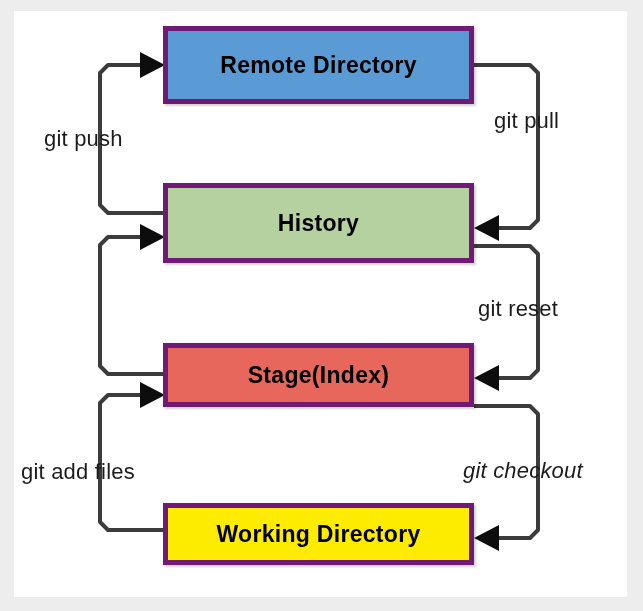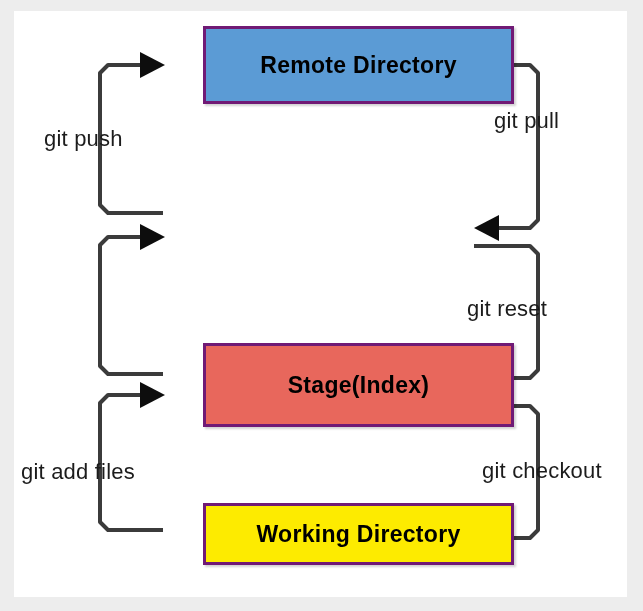--- a/index.html
+++ b/index.html
@@ -24,30 +24,29 @@
     position: absolute;
     left: 14px;
     top: 11px;
     width: 613px;
     height: 586px;
     background: #ffffff;
   }
   .node {
     position: absolute;
     box-sizing: border-box;
-    border: 3px solid #701a75;
+    border: 5px solid #701a75;
     display: flex;
     align-items: center;
     justify-content: center;
     font-weight: bold;
     font-size: 23px;
     color: #000000;
     letter-spacing: 0.3px;
     box-shadow: 2px 2px 2px rgba(0,0,0,0.18);
-    margin-left: 40px;
   }
   .edge-label {
     position: absolute;
     font-size: 22px;
     color: #1c1c1c;
     white-space: nowrap;
     letter-spacing: 0.2px;
   }
   svg#edges {
     position: absolute;
@@ -99,28 +98,29 @@
     </g>
 
     <g>
       <path d="M 474 406 L 530 406 L 538 414 L 538 530 L 530 538 L 497 538"></path>
       <polygon points="499,525 474,538 499,551"></polygon>
     </g>
   </svg>
 
   <div class="node" id="node-remote-directory" style="left:163px; top:26px; width:311px; height:78px; background:#5b9bd5;">Remote Directory</div>
 
+  <div class="node" id="node-history" style="left:163px; top:183px; width:311px; height:80px; background:#b5d1a0;">History</div>
 
-  <div class="node" id="node-stage-index" style="left:163px; top:343px; width:311px; height:84px; background:#e8675c;">Stage(Index)</div>
+  <div class="node" id="node-stage-index" style="left:163px; top:343px; width:311px; height:64px; background:#e8675c;">Stage(Index)</div>
 
   <div class="node" id="node-working-directory" style="left:163px; top:503px; width:311px; height:62px; background:#fdeb00;">Working Directory</div>
 
   <div class="edge-label" style="left:494px; top:108px;">git pull</div>
 
   <div class="edge-label" style="left:44px; top:126px;">git push</div>
 
 
-  <div class="edge-label" style="left:467px; top:296px;">git reset</div>
+  <div class="edge-label" style="left:478px; top:296px;">git reset</div>
 
   <div class="edge-label" style="left:21px; top:448px;margin-top:11px;">git add files</div>
 
-  <div class="edge-label" style="left:482px; top:458px;">git checkout</div>
+  <div class="edge-label" style="left:463px; top:458px;font-style:italic;">git checkout</div>
 </div>
 
 </body></html>

